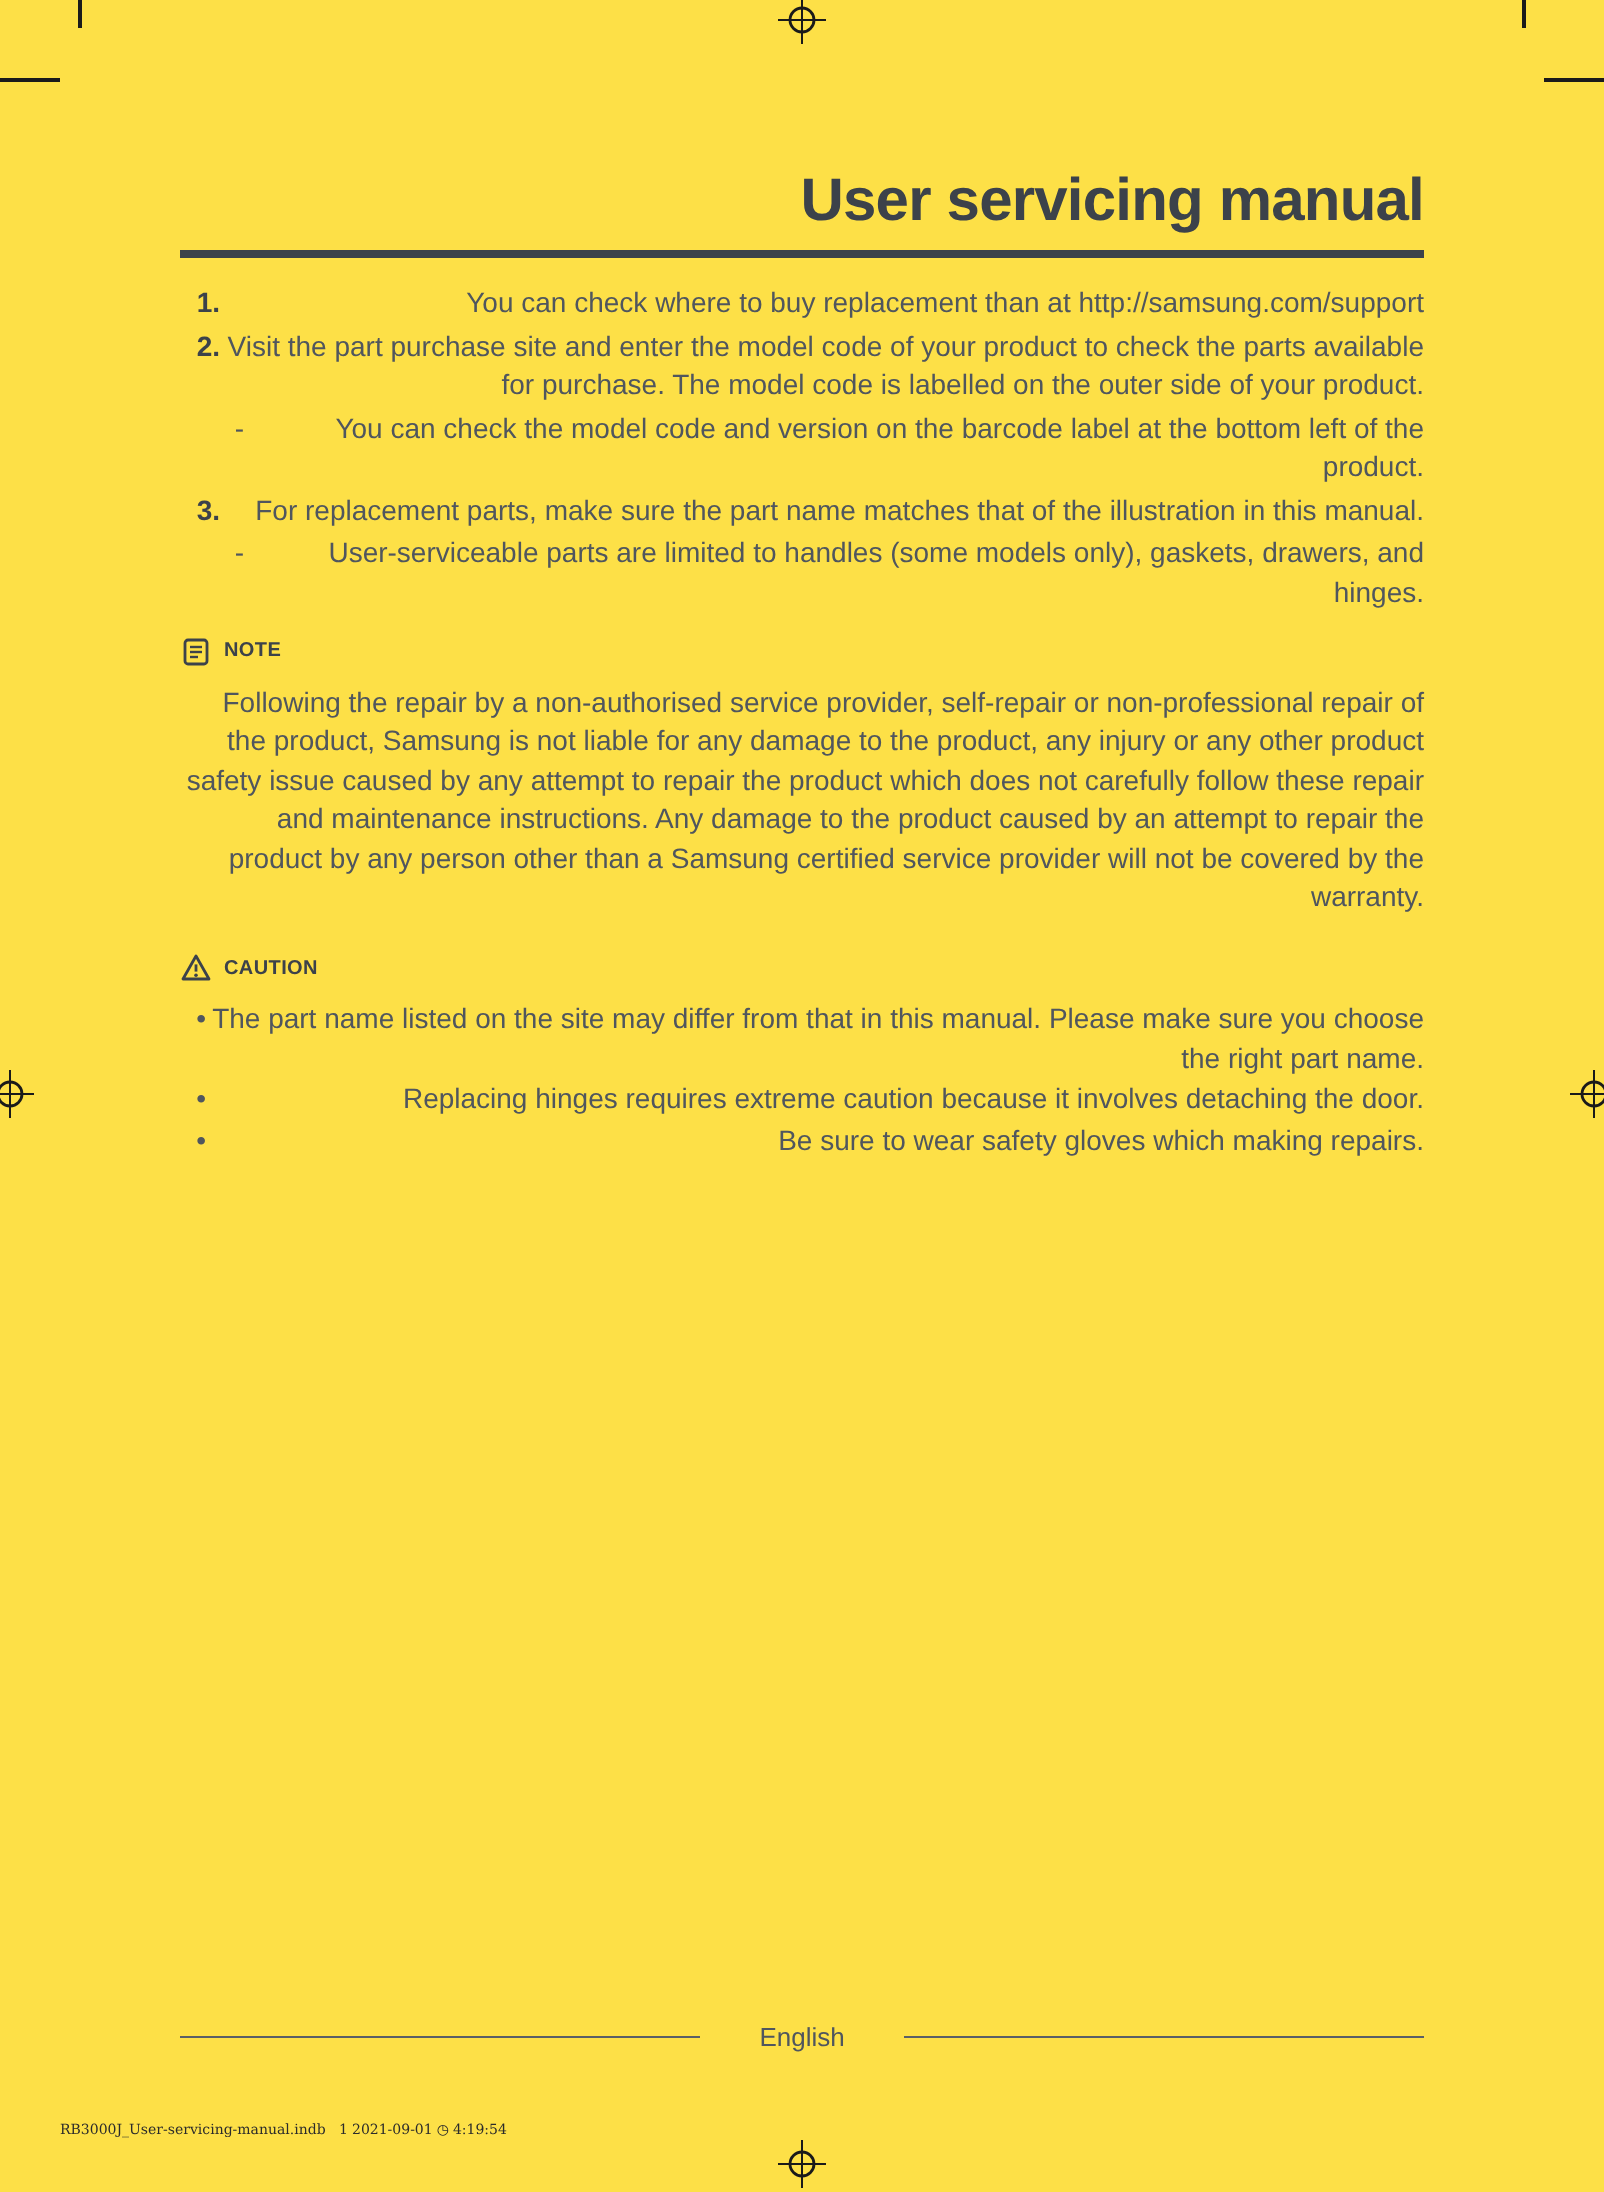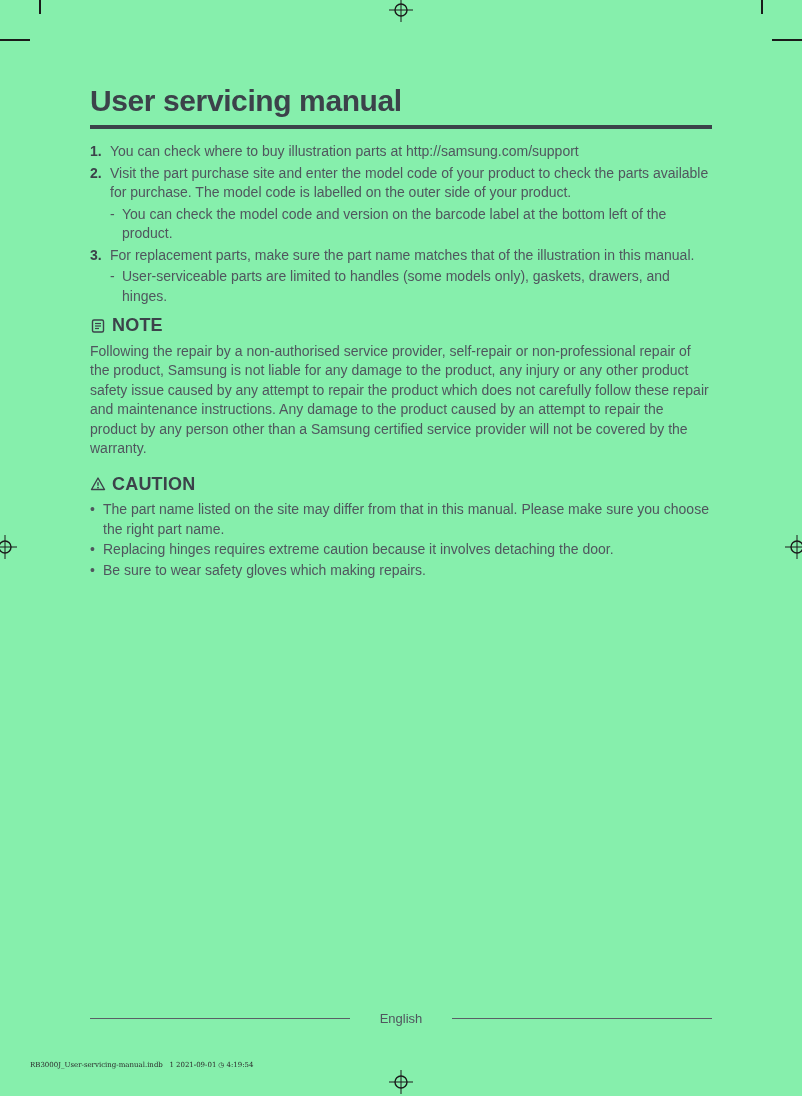--- a/index.html
+++ b/index.html
@@ -4,21 +4,21 @@
 <style>
   * { margin:0; padding:0; box-sizing:border-box; }
   html,body { width:802px; height:1096px; }
   body {
     position:relative;
     background:#ffffff;
     font-family:"Liberation Sans", sans-serif;
     overflow:hidden;
     color:#50565e;
   }
-  .page { position:absolute; inset:0; background:#86efac; }
+  .page { position:absolute; inset:0; background:#fde047;text-align:right; }
 
   
   .cropline { position:absolute; background:#1a1a1a; }
   .regmark { position:absolute; width:24px; height:24px; }
   .regmark svg { display:block; }
 
   
   .content {
     position:absolute;
     left:90px; top:84px; width:622px;
@@ -35,21 +35,21 @@
   .step-text { flex:1; }
   .sub { display:flex; padding-left:20px; margin-bottom:2px; }
   .sub-dash { flex:0 0 12px; }
   .sub-text { flex:1; }
 
   .section-heading {
     display:flex; align-items:center; gap:6px;
     margin-top:10px; margin-bottom:6px;
   }
   .section-heading .hlabel {
-    font-weight:700; font-size:18px; color:#3c424a; letter-spacing:0.2px;
+    font-weight:700; font-size:10px; color:#3c424a; letter-spacing:0.2px;
   }
   .icon { display:inline-flex; width:16px; height:16px; }
   .icon svg { display:block; }
 
   .para { margin-bottom:16px; }
 
   .bullet-row { display:flex; margin-bottom:1px; }
   .bullet-glyph { flex:0 0 13px; }
   .bullet-text { flex:1; }
 
@@ -109,21 +109,21 @@
     </svg>
   </div>
 
   <div class="content">
 
     <h1 class="page-title">User servicing manual</h1>
     <div class="title-rule"></div>
 
     <div class="step">
       <span class="step-num">1.</span>
-      <span class="step-text">You can check where to buy illustration parts at http://samsung.com/support</span>
+      <span class="step-text">You can check where to buy replacement than at http://samsung.com/support</span>
     </div>
 
     <div class="step">
       <span class="step-num">2.</span>
       <span class="step-text">Visit the part purchase site and enter the model code of your product to check the parts available for purchase. The model code is labelled on the outer side of your product.</span>
     </div>
     <div class="sub">
       <span class="sub-dash">-</span>
       <span class="sub-text">You can check the model code and version on the barcode label at the bottom left of the product.</span>
     </div>

